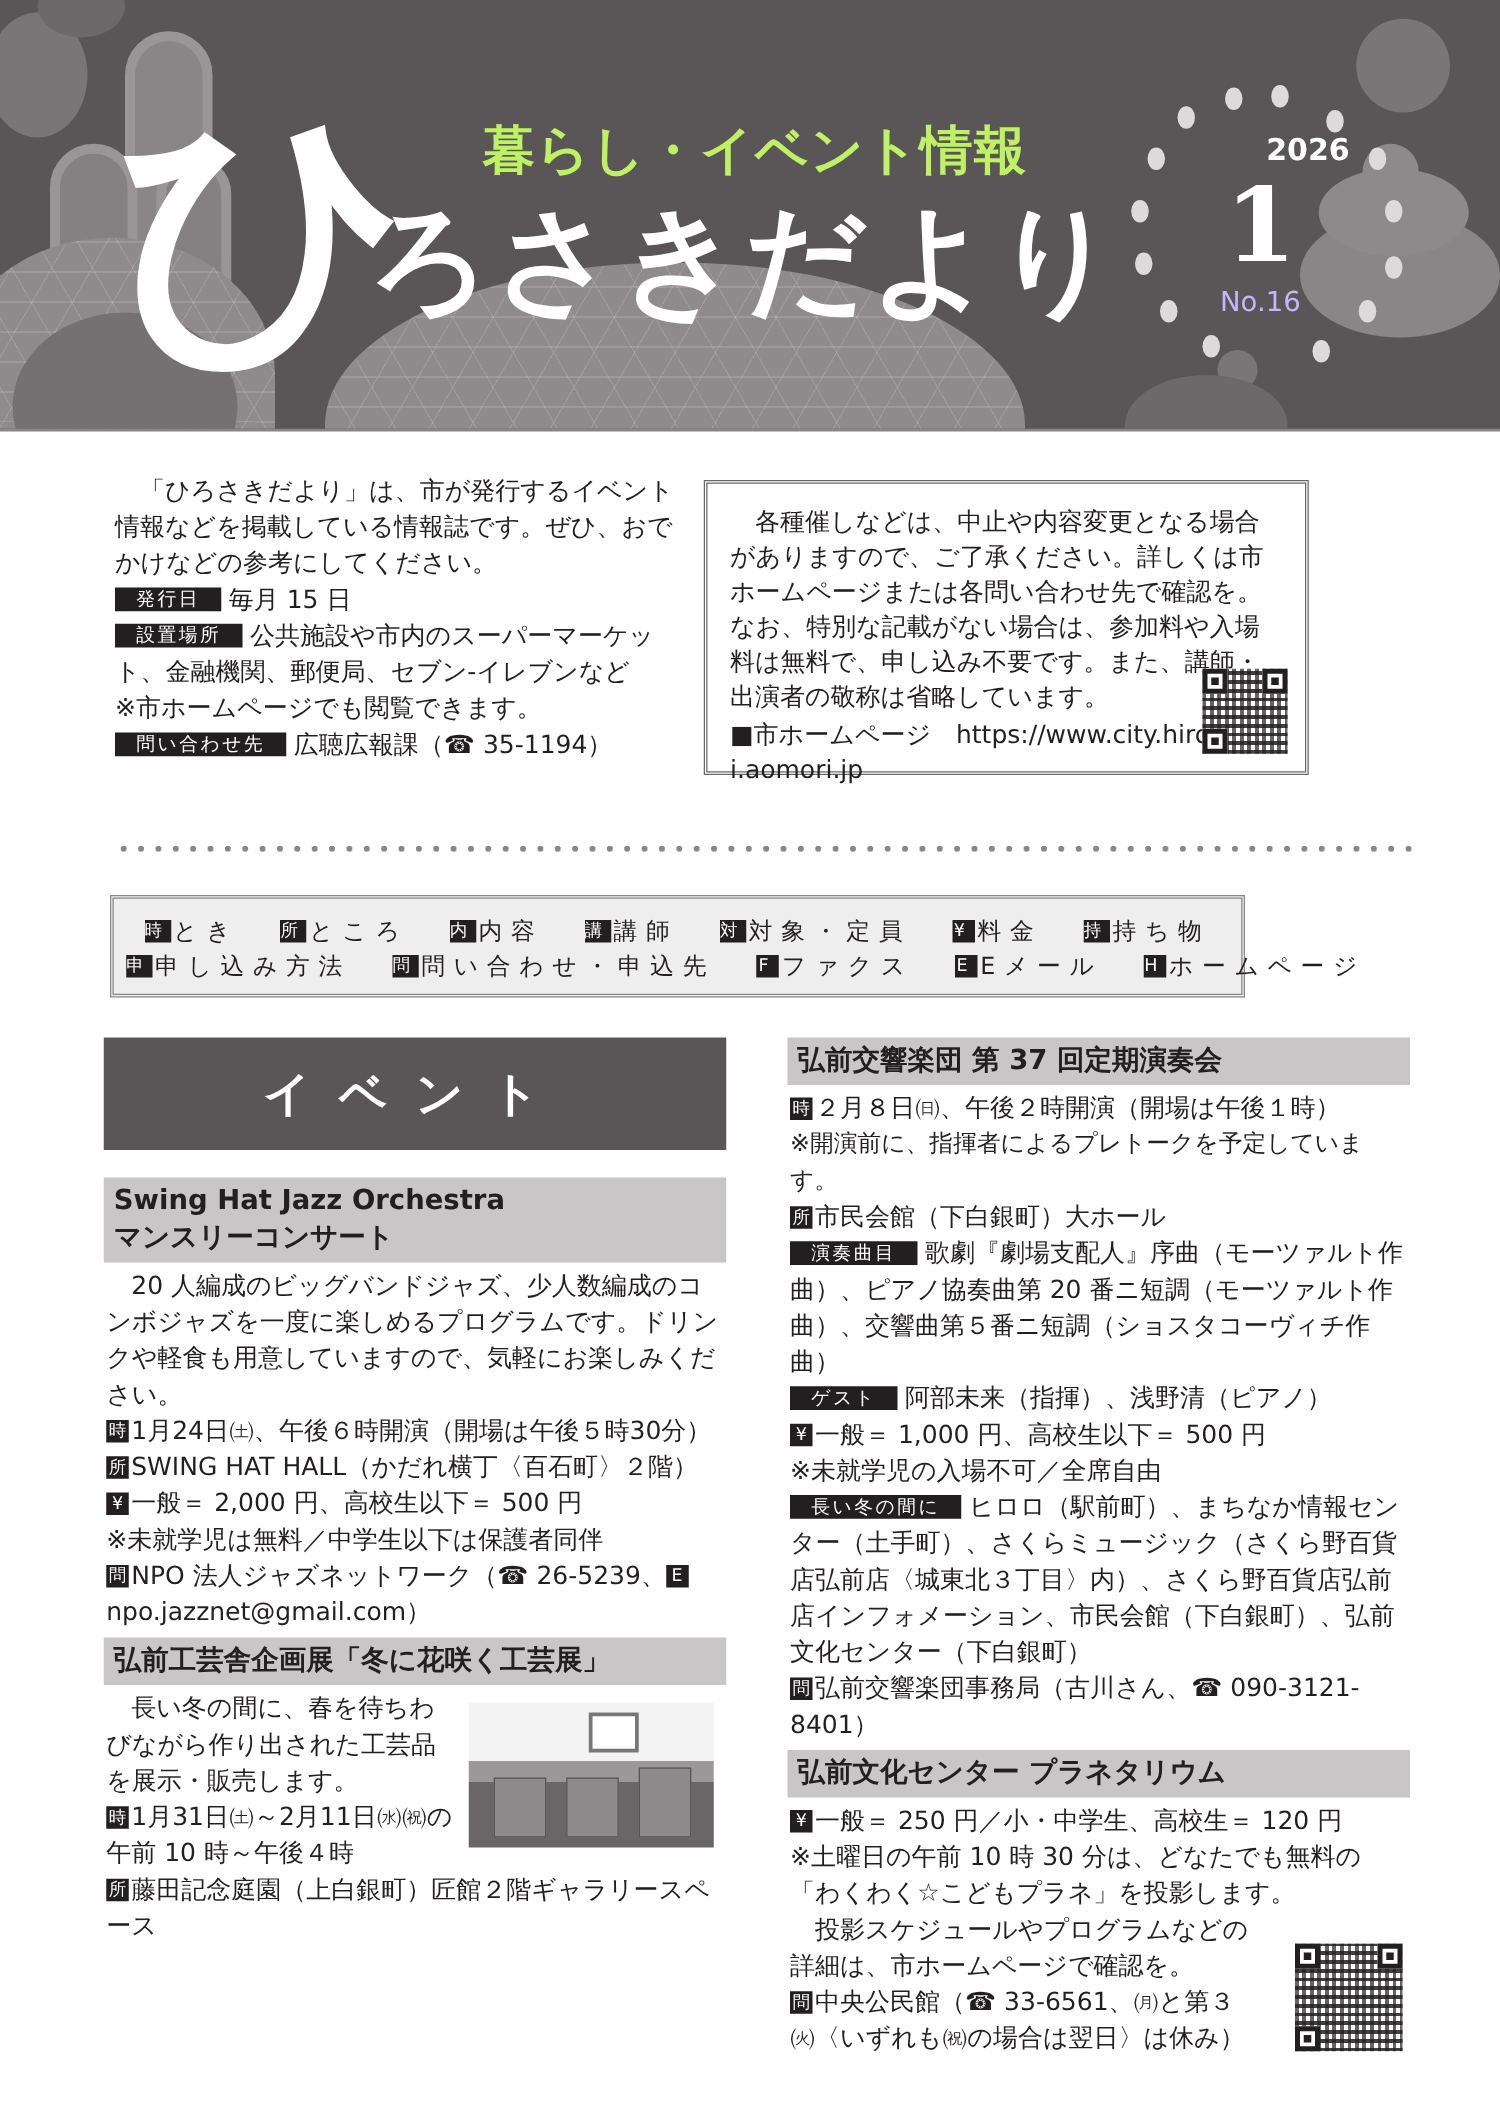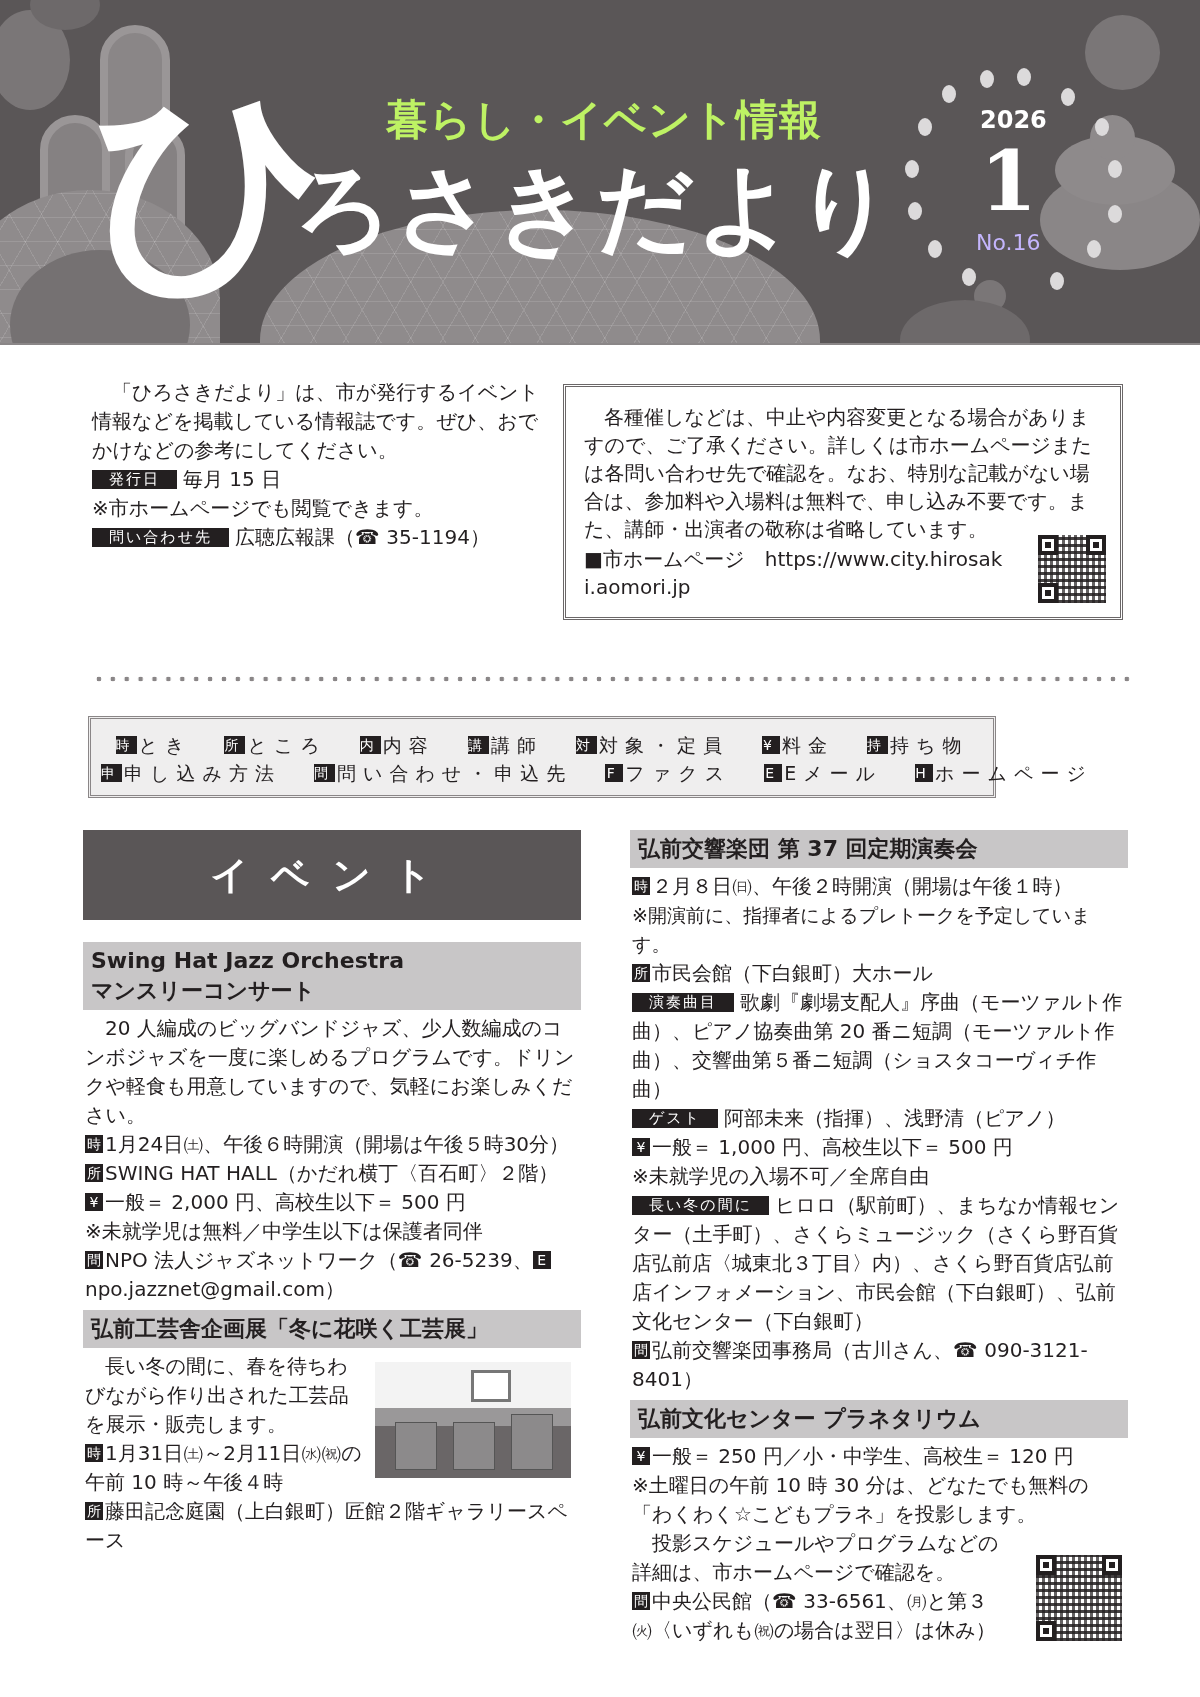--- a/index.html
+++ b/index.html
@@ -11,31 +11,31 @@
   .deco { position: absolute; border-radius: 50%; }
   .mound { position: absolute; background: #8e8a8b; border-radius: 50% 50% 0 0; }
   .asanoha { background-color: #8f8b8c; background-image:
       repeating-linear-gradient(60deg, rgba(255,255,255,0.12) 0 1px, transparent 1px 28px),
       repeating-linear-gradient(-60deg, rgba(255,255,255,0.12) 0 1px, transparent 1px 28px),
       repeating-linear-gradient(0deg, rgba(255,255,255,0.12) 0 1px, transparent 1px 24px); }
   .dot { position: absolute; width: 14px; height: 18px; background: #dcdadb; border-radius: 50%; }
   .title-sub { position: absolute; left: 386px; top: 92px; font-size: 42px; font-weight: bold; color: #bef264; letter-spacing: 1px; }
   .title-hi { position: absolute; left: 95px; top: 70px; font-size: 230px; line-height: 1; color: #ffffff; font-weight: bold; }
   .title-main { position: absolute; left: 295px; top: 160px; font-size: 96px; line-height: 1; color: #ffffff; font-weight: bold; letter-spacing: 2px; }
-  .issue-year { position: absolute; left: 980px; top: 106px; font-size: 24px; color: #ffffff; font-weight: bold; }
+  .issue-year { position: absolute; left: 1013px; top: 106px; font-size: 24px; color: #ffffff; font-weight: bold; }
   .issue-month { position: absolute; left: 980px; top: 140px; font-size: 82px; color: #ffffff; font-weight: bold; line-height: 1; font-family: "DejaVu Serif", serif; }
   .issue-no { position: absolute; left: 976px; top: 230px; font-size: 22px; color: #c4b5fd; font-weight: normal; }
 
   
   .intro { position: absolute; left: 92px; top: 378px; width: 450px; font-size: 20px; line-height: 29px; }
   .intro p { margin: 0; }
   .tag { display: inline-block; background: #231f20; color: #ffffff; font-size: 15px; line-height: 19px; padding: 0 17px; letter-spacing: 2px; margin-right: 6px; vertical-align: 2px; }
   .mini { display: inline-block; background: #231f20; color: #ffffff; font-size: 14px; line-height: 18px; min-width: 18px; text-align: center; margin-right: 2px; vertical-align: 2px; }
 
-  .notice { position: absolute; left: 563px; top: 384px; width: 560px; height: 236px; border: 3px double #6b6768; padding: 16px 18px 0 18px; font-size: 20px; line-height: 28px; }
+  .notice { position: absolute; left: 563px; top: 384px; width: 484px; height: 236px; border: 3px double #6b6768; padding: 16px 18px 0 18px; font-size: 20px; line-height: 28px; }
   .notice .text { width: 100%; }
   .notice .url { margin-top: 2px; width: 420px; }
   .qr-box { position: absolute; width: 68px; height: 68px; background-color: #fff;
       background-image:
         repeating-linear-gradient(0deg, rgba(35,31,32,0.85) 0 3px, transparent 3px 7px),
         repeating-linear-gradient(90deg, rgba(35,31,32,0.7) 0 3px, transparent 3px 6px); }
   .qr-box .finder { position: absolute; width: 20px; height: 20px; border: 4px solid #231f20; background: #fff; }
   .qr-box .finder::after { content: ""; position: absolute; left: 3px; top: 3px; width: 6px; height: 6px; background: #231f20; }
 
   .dots-line { position: absolute; left: 92px; top: 676px; width: 1040px; height: 6px;
@@ -98,20 +98,21 @@
   <div class="title-hi">ひ</div>
   <div class="title-main">ろさきだより</div>
   <div class="issue-year">2026</div>
   <div class="issue-month">1</div>
   <div class="issue-no">No.16</div>
 </div>
 
 <div class="intro">
   <p class="indent">「ひろさきだより」は、市が発行するイベント情報などを掲載している情報誌です。ぜひ、おでかけなどの参考にしてください。</p>
   <p><span class="tag">発行日</span><span>毎月 15 日</span></p>
+  <p><span class="tag">設置場所</span><span>公共施設や市内のスーパーマーケット、金融機関、郵便局、セブン-イレブンなど</span></p>
   <p>※市ホームページでも閲覧できます。</p>
   <p><span class="tag">問い合わせ先</span><span>広聴広報課（☎ 35-1194）</span></p>
 </div>
 
 <div class="notice">
   <p class="text indent">各種催しなどは、中止や内容変更となる場合がありますので、ご了承ください。詳しくは市ホームページまたは各問い合わせ先で確認を。なお、特別な記載がない場合は、参加料や入場料は無料で、申し込み不要です。また、講師・出演者の敬称は省略しています。</p>
   <p class="url"><span>■市ホームページ</span>　<span style="word-break:break-all;">https://www.city.hirosaki.aomori.jp</span></p>
   <div class="qr-box" style="right:14px;bottom:14px;">
     <div class="finder" style="left:0;top:0;"></div>
     <div class="finder" style="right:0;top:0;"></div>

